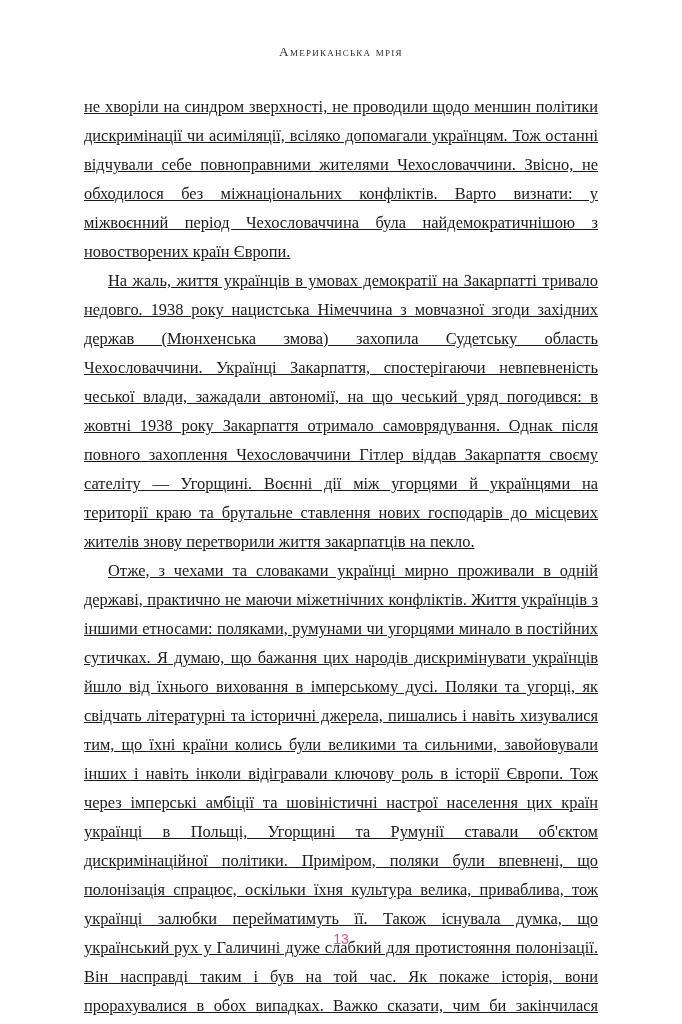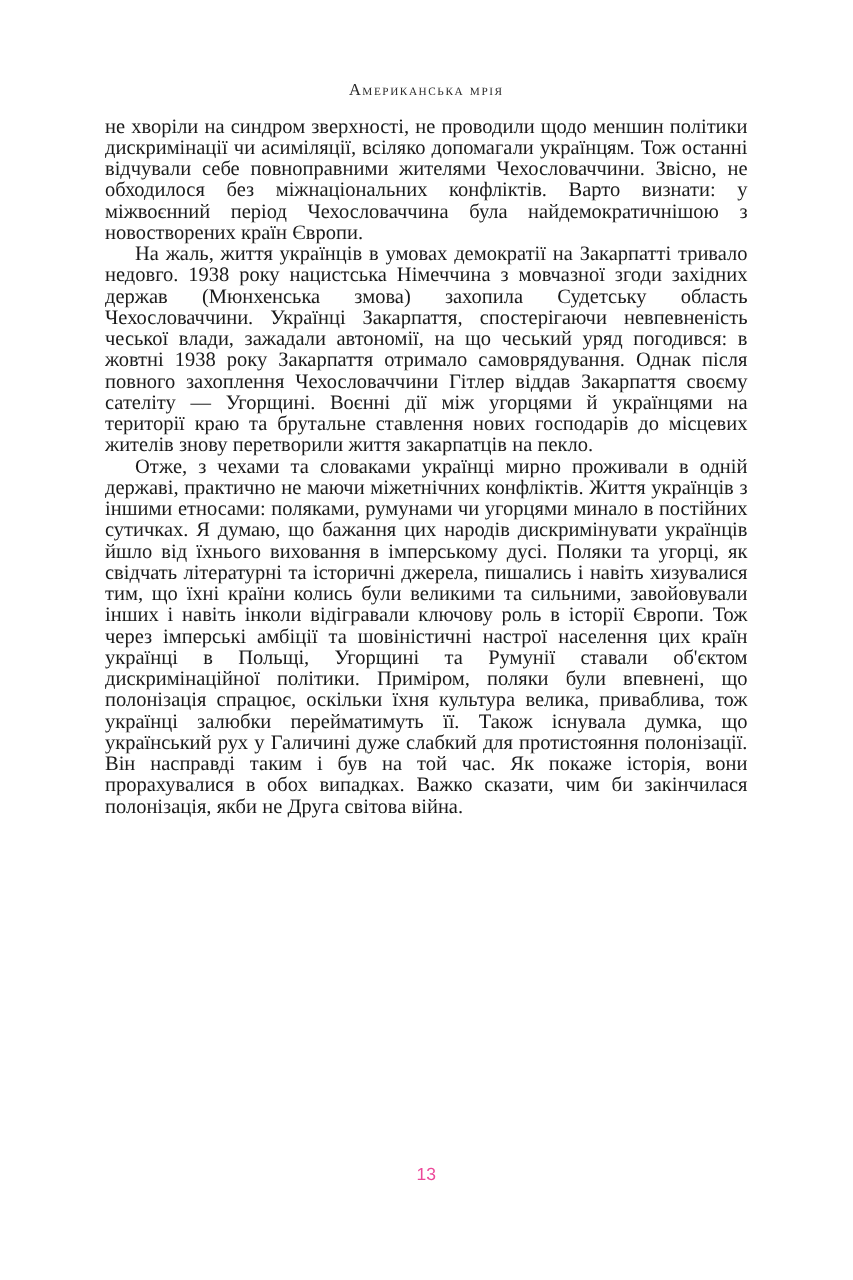--- a/index.html
+++ b/index.html
@@ -26,41 +26,41 @@
     left: 0;
     right: 0;
     text-align: center;
     font-family: "Liberation Serif", "DejaVu Serif", serif;
     font-size: 13.2px;
     font-variant: small-caps;
     letter-spacing: 1.25px;
     color: #2a2a2a;
     line-height: 1;
     white-space: nowrap;
-    margin-top: 20px;
   }
 
   
   .text-block {
     position: absolute;
     left: 84px;
     top: 92px;
     width: 514px;
   }
 
   .para {
     margin: 0;
     font-size: 16.4px;
-    line-height: 17px;
+    line-height: 29px;
     text-align: justify;
     text-justify: inter-word;
     text-indent: 24px;
     hyphens: manual;
     -webkit-hyphens: manual;
     word-spacing: 0.1px;
+    text-decoration: underline;
   }
 
   .para.no-indent {
     text-indent: 0;
   }
 
   
 
   
   .folio {

